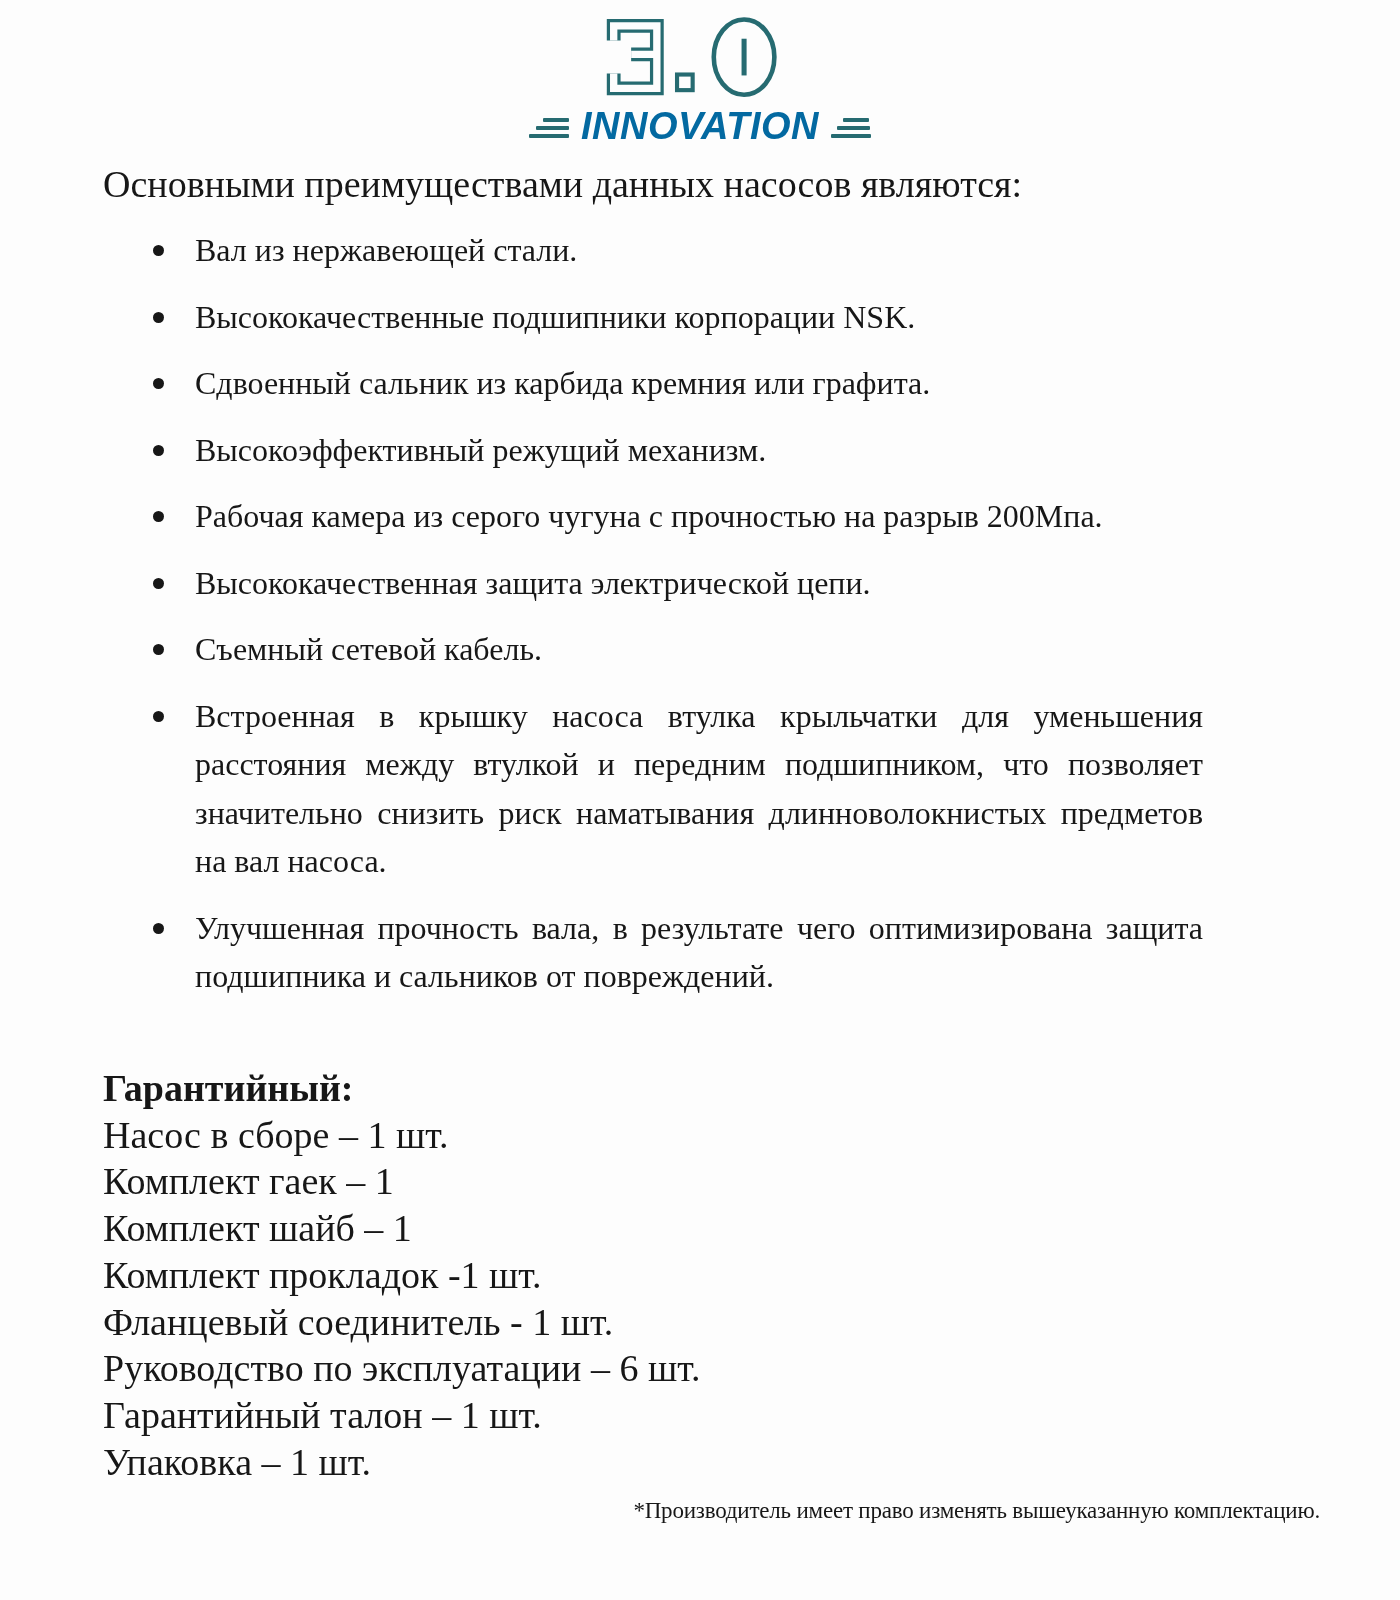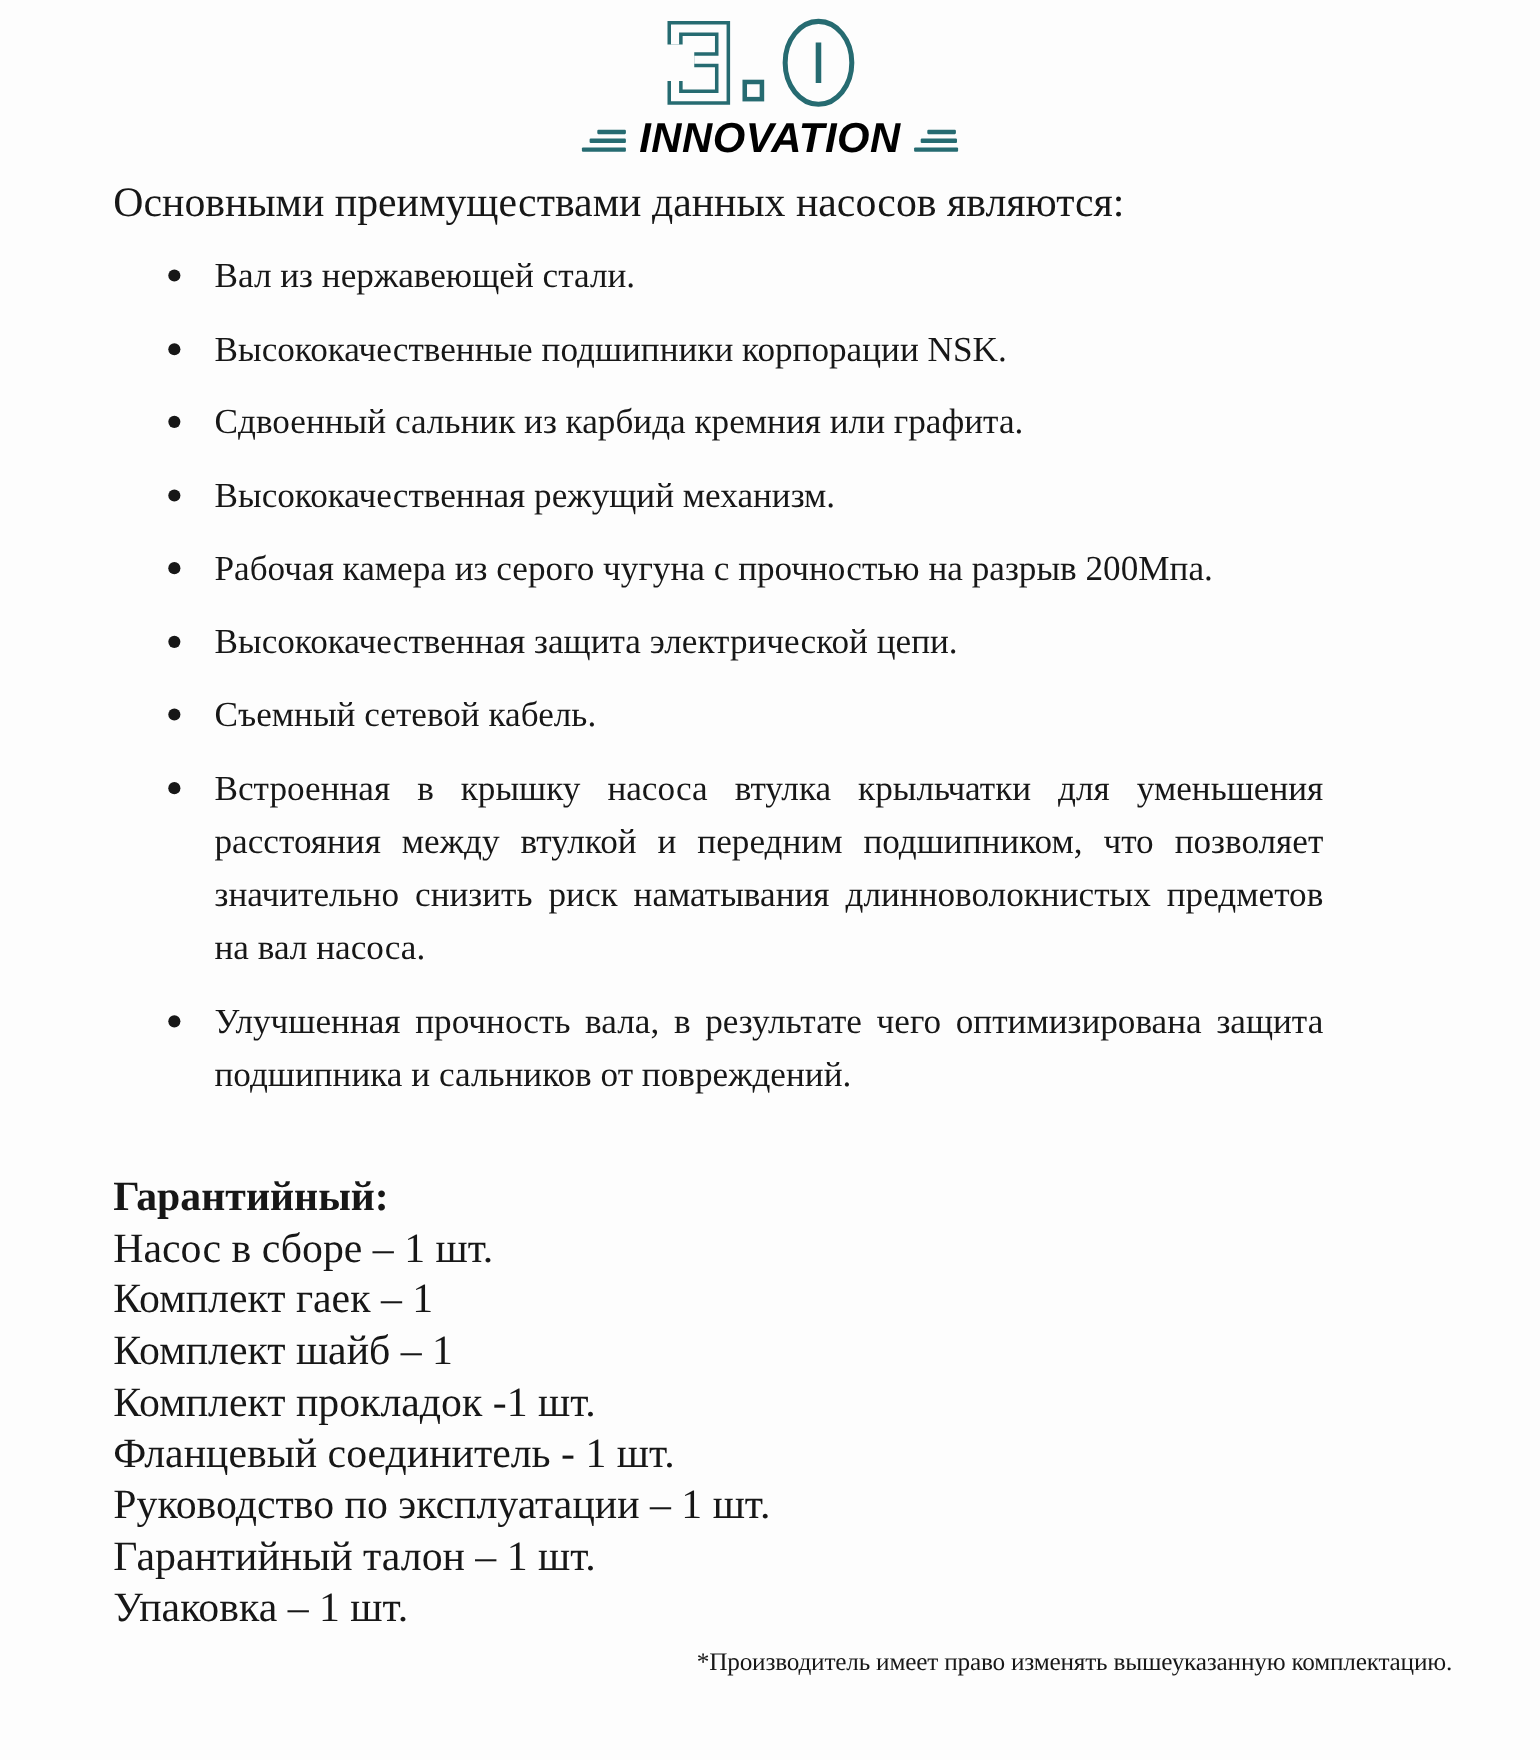--- a/index.html
+++ b/index.html
@@ -95,52 +95,52 @@
       <rect x="85" y="68" width="17" height="17" fill="none" stroke="#266b71" stroke-width="4.5"></rect>
       <ellipse cx="158" cy="49" rx="33" ry="41" fill="none" stroke="#266b71" stroke-width="5"></ellipse>
       <line x1="158" y1="29" x2="158" y2="69" stroke="#266b71" stroke-width="5.5"></line>
     </svg>
     <div class="brand-row">
       <span class="speed-lines left">
         <span class="line l1" style="background:#266b71"></span>
         <span class="line l2" style="background:#266b71"></span>
         <span class="line l3" style="background:#266b71"></span>
       </span>
-      <span class="brand-text" style="color:#000000">INNOVATION</span>
+      <span class="brand-text" style="color:#0369a1">INNOVATION</span>
       <span class="speed-lines right">
         <span class="line l1" style="background:#266b71"></span>
         <span class="line l2" style="background:#266b71"></span>
         <span class="line l3" style="background:#266b71"></span>
       </span>
     </div>
   </header>
 
   <main class="content">
 
     <p class="intro">Основными преимуществами данных насосов являются:</p>
 
     <ul class="advantages">
       <li>Вал из нержавеющей стали.</li>
       <li>Высококачественные подшипники корпорации NSK.</li>
       <li>Сдвоенный сальник из карбида кремния или графита.</li>
-      <li>Высококачественная режущий механизм.</li>
+      <li>Высокоэффективный режущий механизм.</li>
       <li>Рабочая камера из серого чугуна с прочностью на разрыв 200Мпа.</li>
       <li>Высококачественная защита электрической цепи.</li>
       <li>Съемный сетевой кабель.</li>
       <li>Встроенная в крышку насоса втулка крыльчатки для уменьшения расстояния между втулкой и передним подшипником, что позволяет значительно снизить риск наматывания длинноволокнистых предметов на вал насоса.</li>
       <li>Улучшенная прочность вала, в результате чего оптимизирована защита подшипника и сальников от повреждений.</li>
     </ul>
 
     <section class="package">
       <h2 class="package-title">Гарантийный:</h2>
       <p class="pkg-item">Насос в сборе – 1 шт.</p>
       <p class="pkg-item">Комплект гаек – 1</p>
       <p class="pkg-item">Комплект шайб – 1</p>
       <p class="pkg-item">Комплект прокладок -1 шт.</p>
       <p class="pkg-item">Фланцевый соединитель - 1 шт.</p>
-      <p class="pkg-item">Руководство по эксплуатации – 1 шт.</p>
+      <p class="pkg-item">Руководство по эксплуатации – 6 шт.</p>
       <p class="pkg-item">Гарантийный талон – 1 шт.</p>
       <p class="pkg-item">Упаковка – 1 шт.</p>
       <p class="note">*Производитель имеет право изменять вышеуказанную комплектацию.</p>
     </section>
 
   </main>
 </div>
 
 </body></html>

